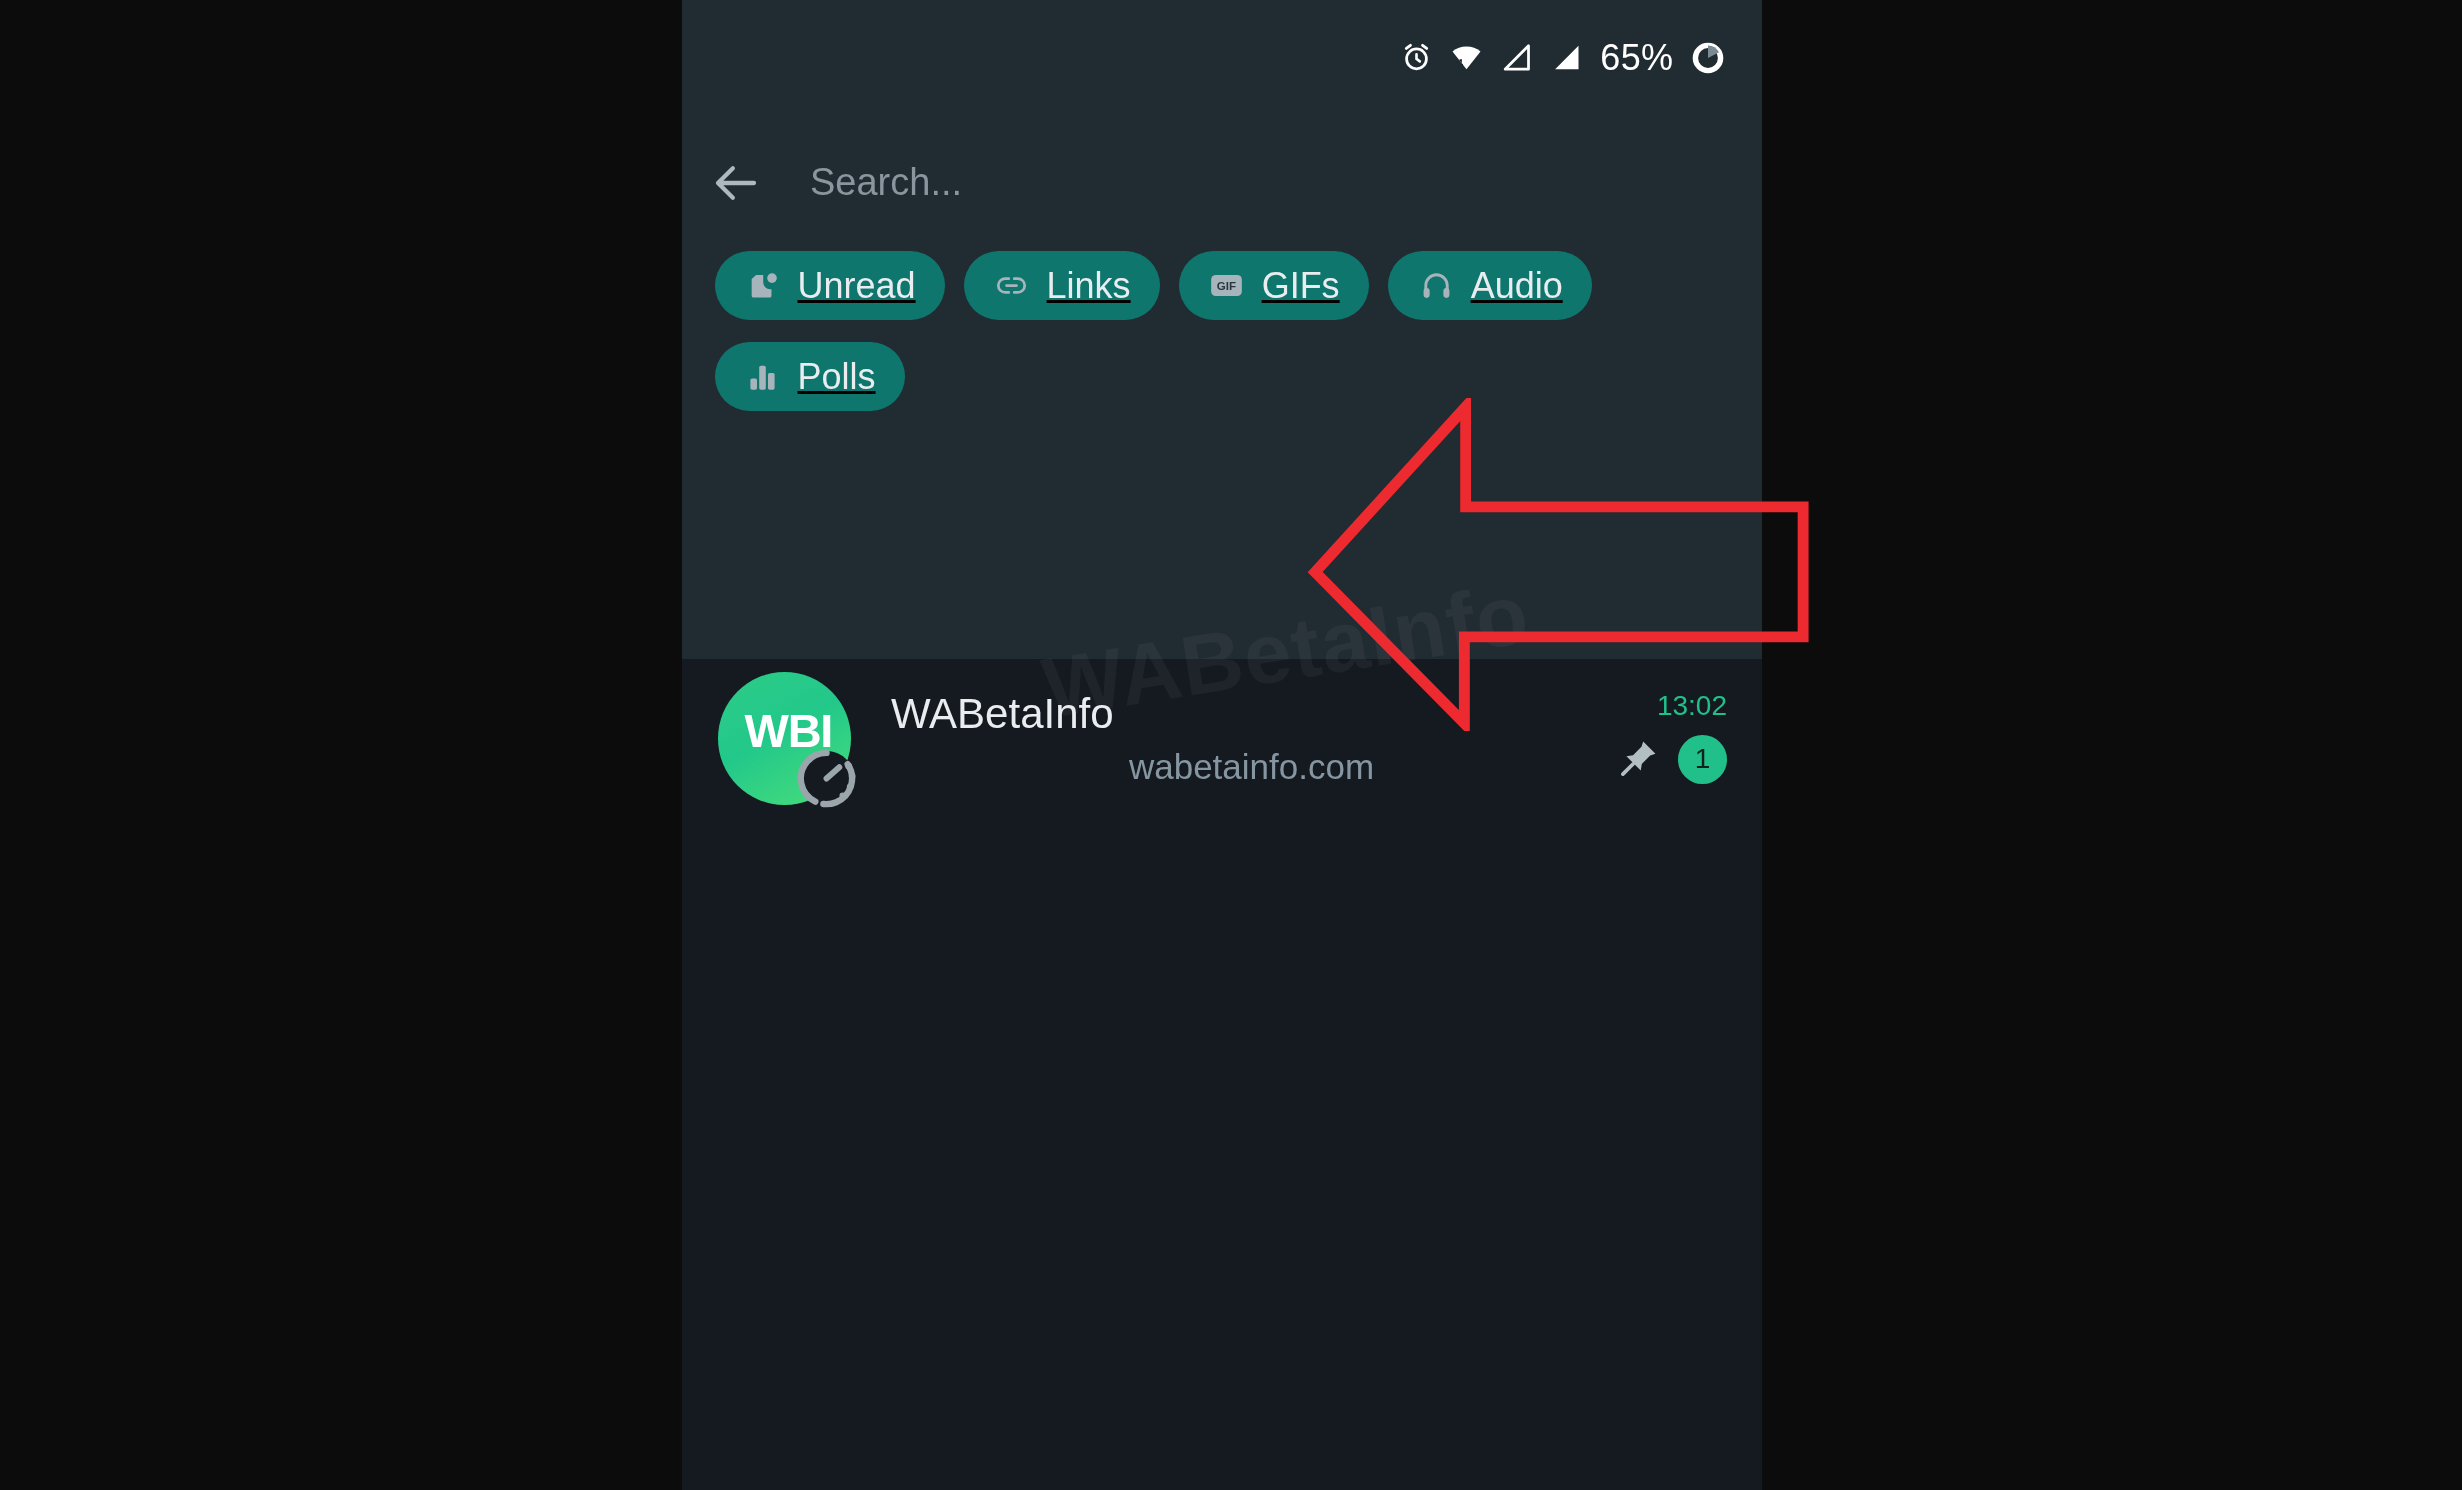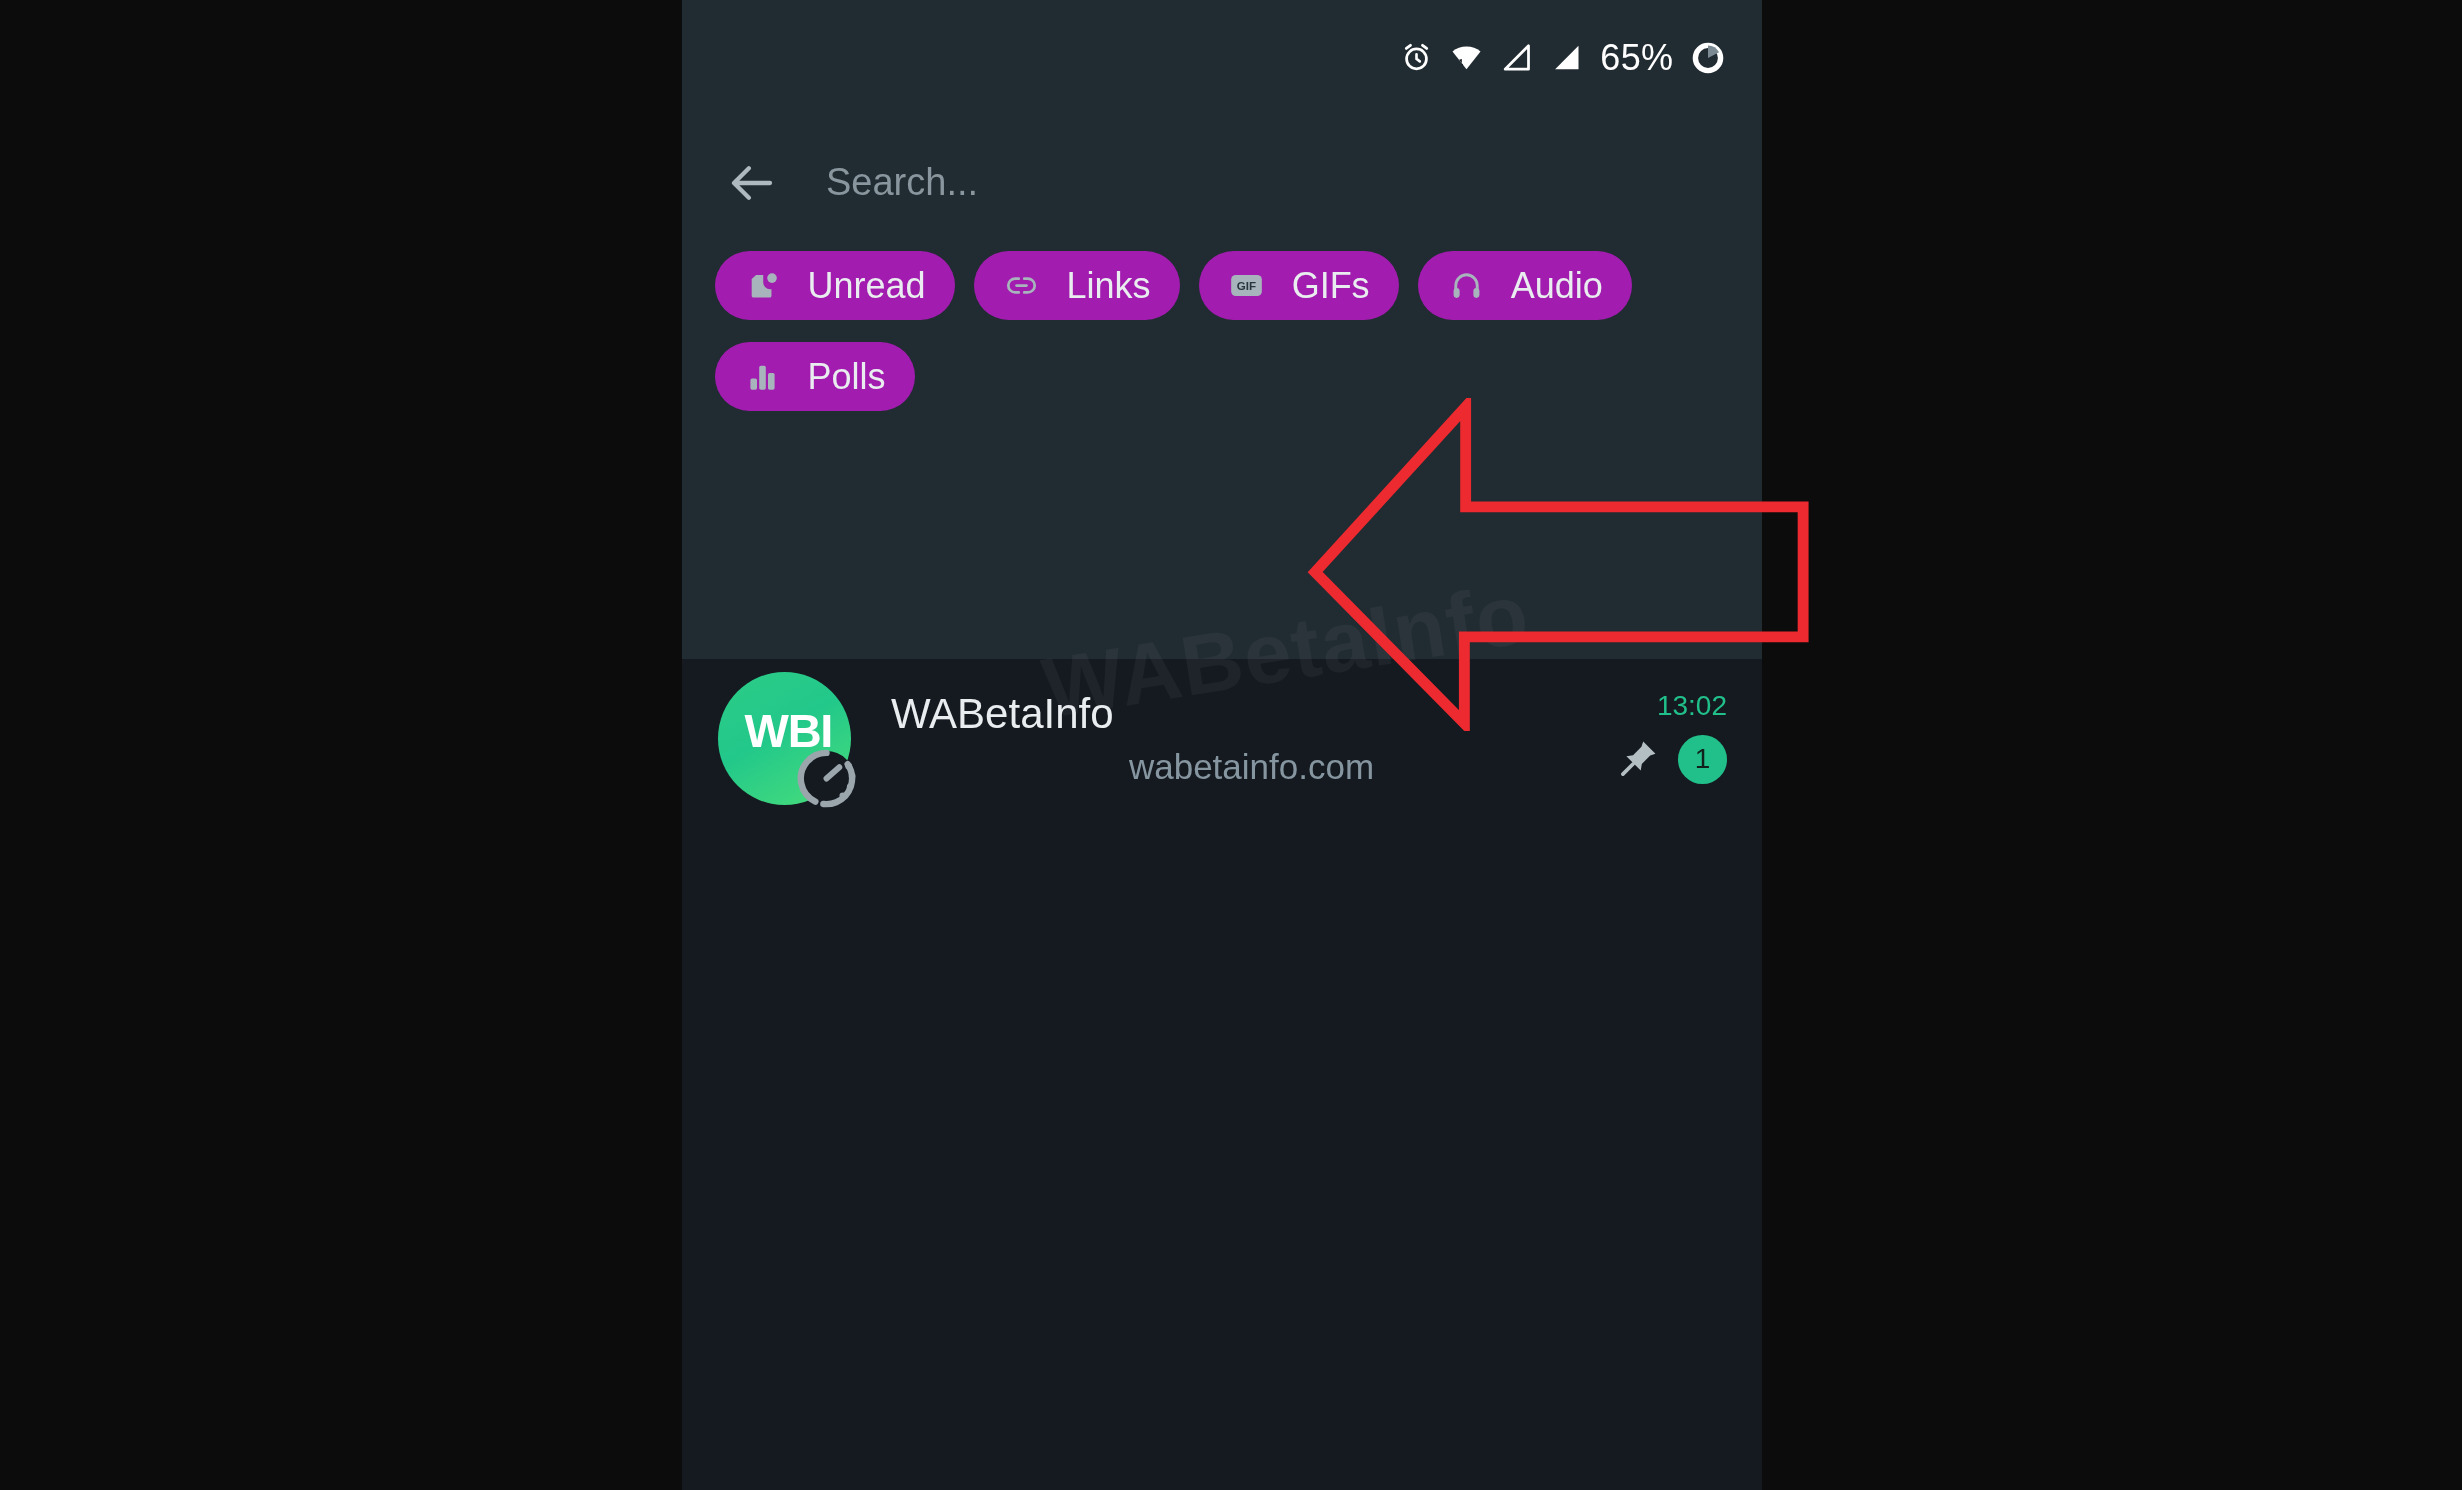--- a/index.html
+++ b/index.html
@@ -33,21 +33,21 @@
     font-family:"Liberation Sans", sans-serif;
   }
 
   
   .search-panel {
     position:absolute; left:0; top:115px; width:100%; height:544px;
     background:#212b32;
   }
   .search-row {
     position:absolute; left:0; top:0; width:100%; height:135px;
-    display:flex; align-items:center; padding-left:40px; gap:45px;
+    display:flex; align-items:center; padding-left:24px; gap:45px;
   }
   .back-btn { width:59px; height:59px; display:flex; align-items:center; justify-content:center; }
   .search-placeholder {
     color:#8a969d; font-size:38px; font-weight:400;
     font-family:"Liberation Sans", sans-serif;
   }
 
   
   .watermark {
     position:absolute;
@@ -65,24 +65,24 @@
   
   .chips {
     position:absolute; left:0; top:136px; width:100%;
     padding:0 33px;
     display:flex; flex-wrap:wrap;
     gap:22px 19px;
     z-index:4;
   }
   .chip {
     height:69px;
-    background:#a21caf;
+    background:#0f766e;
     border-radius:35px;
     display:flex; align-items:center;
-    padding:0 29.5px; gap:28px;
+    padding:0 29.5px; gap:18px;text-decoration:underline;
   }
   .chip-label {
     color:#e9edef; font-size:36px; font-weight:400;
     font-family:"Liberation Sans", sans-serif;
     white-space:nowrap;
   }
   .chip-icon { display:flex; align-items:center; justify-content:flex-end; width:35px; height:35px; }
 
   
   .chat-list { position:absolute; left:0; top:659px; width:100%; bottom:0; background:#151a21; }

